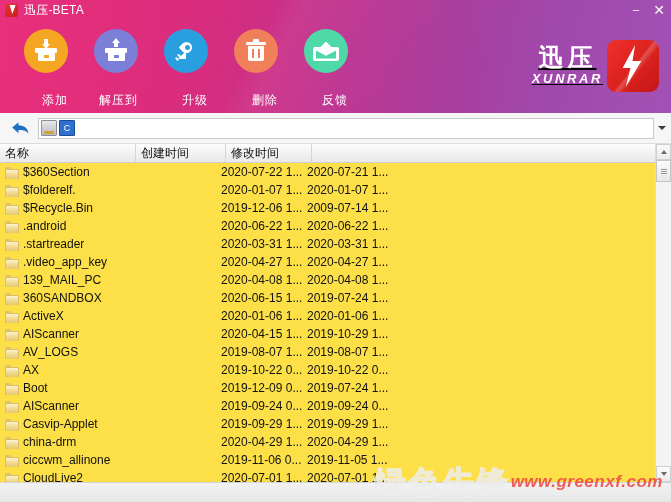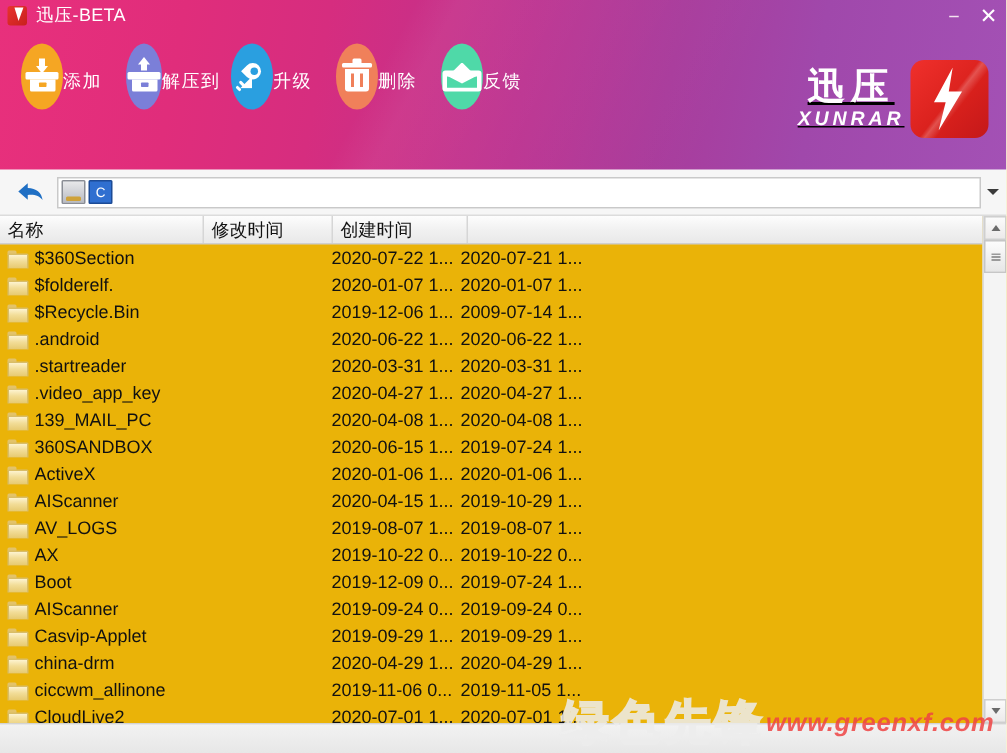--- a/index.html
+++ b/index.html
@@ -84,22 +84,23 @@
   
   .toolbar {
     position: relative; z-index: 3;
     display: flex;
     align-items: flex-start;
     padding: 9px 0 0 14px;
     gap: 16px;
   }
   .tb-item {
     width: 54px;
-    display: flex; flex-direction: row; align-items: center;
+    display: flex; flex-direction: column; align-items: flex-end;
     cursor: pointer;
+    gap: 12px;
   }
   .tb-circle {
     width: 44px; height: 44px; border-radius: 50%;
     display: flex; align-items: center; justify-content: center;
     position: relative;
   }
   .tb-label {
     margin-top: 7px;
     font-size: 12px;
     color: #ffffff;
@@ -304,21 +305,21 @@
     border-left: 4px solid transparent;
     border-right: 4px solid transparent;
     border-top: 4px solid #3a3a3a;
   }
 
   
   .list-wrap {
     flex: 1 1 auto;
     display: flex;
     min-height: 0;
-    background: #eab308;
+    background: #fde047;
     position: relative;
   }
   .list-col { flex: 1 1 auto; min-width: 0; display: flex; flex-direction: column; }
 
   .col-head {
     height: 19px; flex: 0 0 19px;
     background: linear-gradient(180deg,#fdfdfd 0%, #f1f1f1 52%, #e9e9e9 100%);
     border-bottom: 1px solid #cfcfcf;
     display: flex;
     font-size: 12px; color: #111;
@@ -557,22 +558,22 @@
     <div class="addr-drop">
       <div class="caret-down"></div>
     </div>
   </div>
 
   <div class="list-wrap">
     <div class="list-col">
 
       <div class="col-head">
         <div class="ch ch-name">名称</div>
+        <div class="ch ch-cre">创建时间</div>
         <div class="ch ch-mod">修改时间</div>
-        <div class="ch ch-cre">创建时间</div>
         <div class="ch ch-rest"></div>
       </div>
 
       <div class="rows" id="rows">
           <div class="row">
             <div class="cell-name">
               <div class="folder-ico"></div>
               <span class="name-txt">$360Section</span>
             </div>
             <div class="cell-size"></div>

